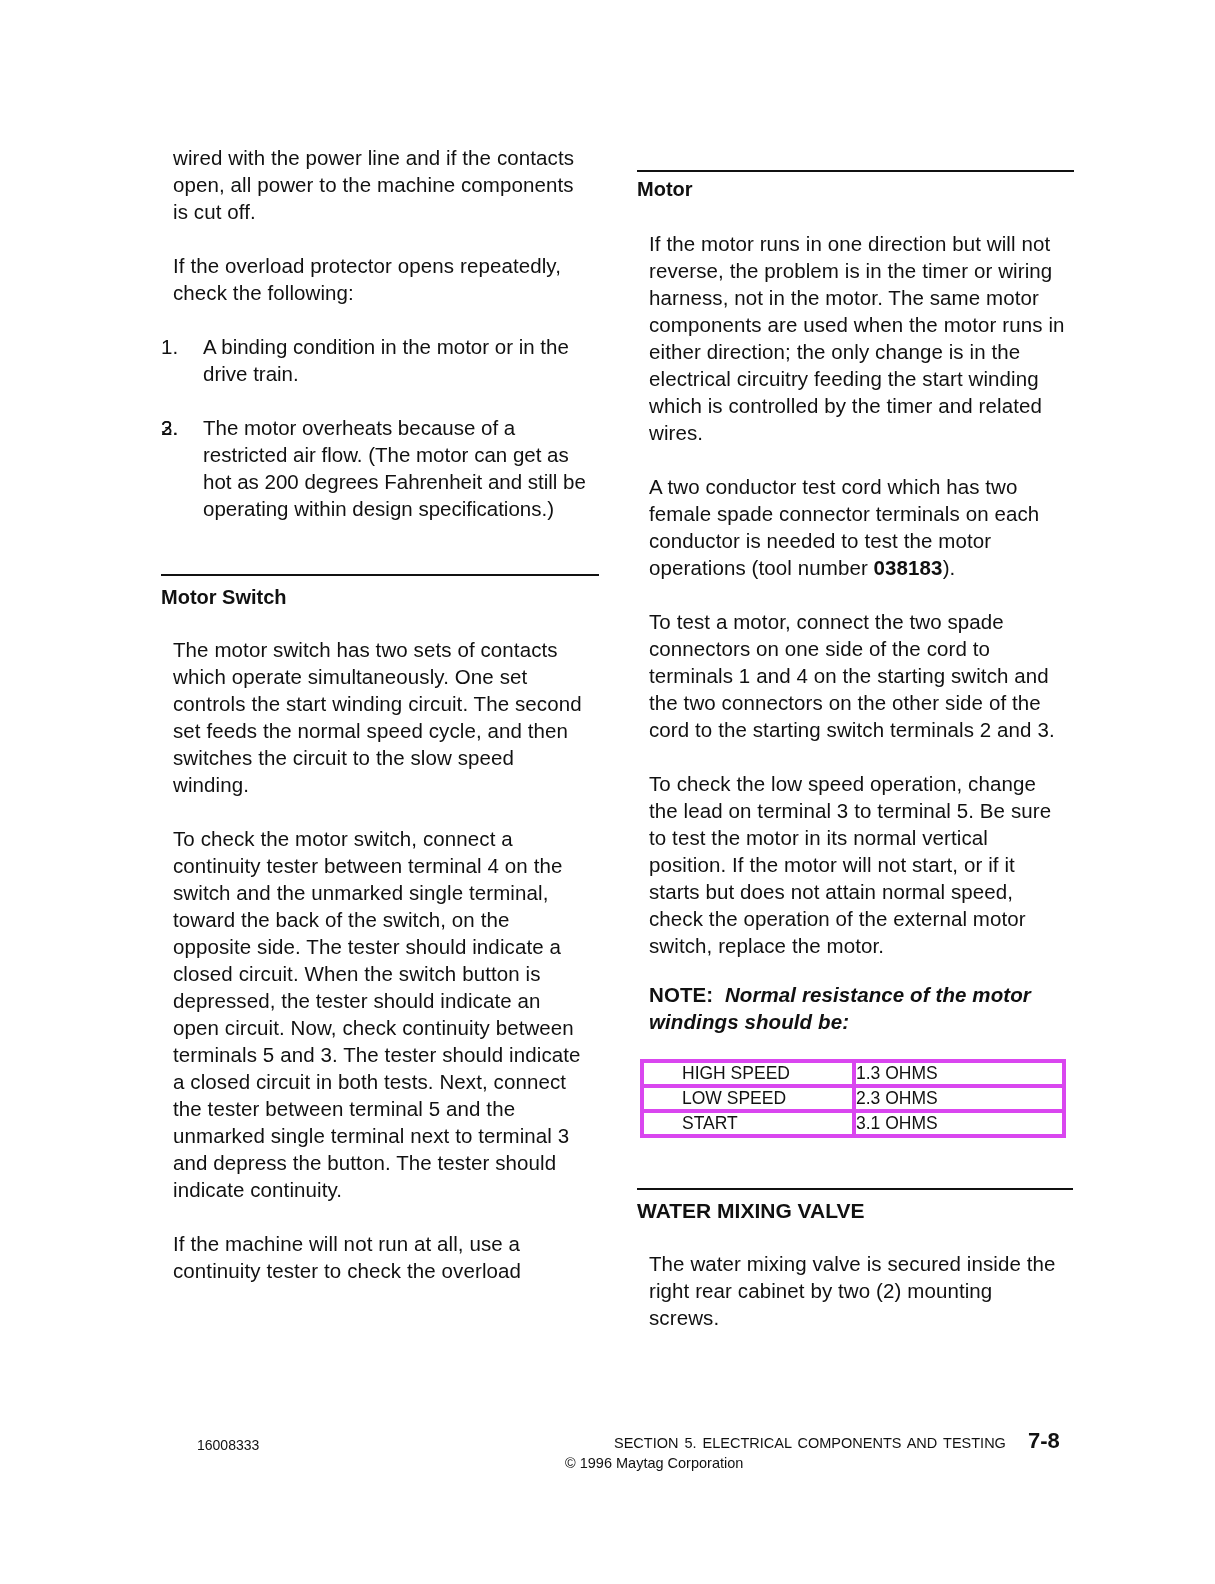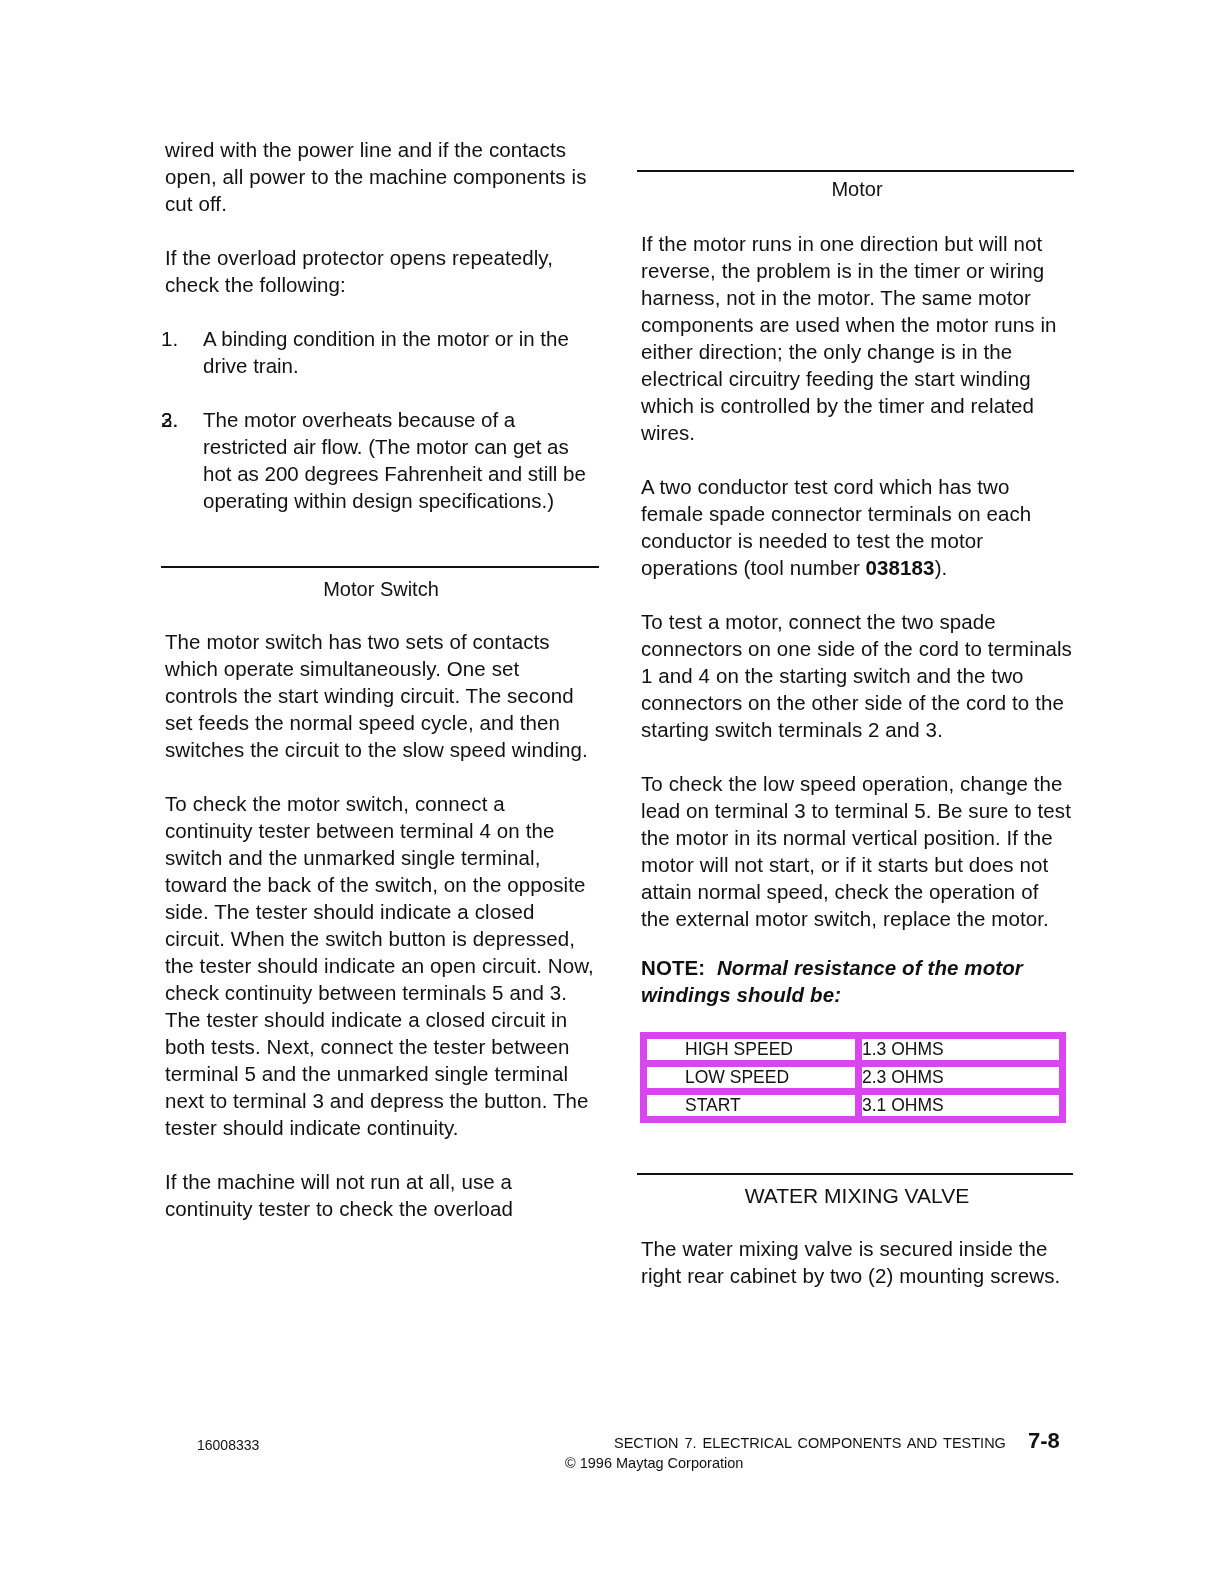--- a/index.html
+++ b/index.html
@@ -4,31 +4,31 @@
 <style>
   html, body { margin: 0; padding: 0; background: #ffffff; }
   body {
     width: 1215px; height: 1584px; position: relative; overflow: hidden;
     font-family: "Liberation Sans", "DejaVu Sans", sans-serif;
     color: #111111;
   }
   .col { position: absolute; top: 132px; }
   .col-left { left: 161px; width: 440px; }
   .col-right { left: 637px; width: 440px; }
-  p { margin: 4px; font-size: 20.5px; line-height: 27px; letter-spacing: 0.1px; }
+  p { margin: 12px; font-size: 20.5px; line-height: 27px; letter-spacing: 0.1px; }
   .gap { margin-top: 27px; }
   ol.items { list-style: none; margin: 27px 0 0 0; padding: 0; }
   ol.items li { position: relative; padding-left: 42px; font-size: 20.5px; line-height: 27px; margin-bottom: 27px; }
   ol.items li .num { position: absolute; left: 0; top: 0; }
   .rule { border-top: 2.5px solid #111; }
-  h3.sec { margin: 0; font-size: 20px; font-weight: normal; line-height: 26px; text-align: center; }
+  h3.sec { margin: 0; font-size: 20px; font-weight: bold; line-height: 26px; }
   .note { font-size: 20.5px; line-height: 27px; font-weight: bold; }
   .note .it { font-style: italic; }
   table.ohms { border-collapse: collapse; width: 426px; margin-left: 3px; }
-  table.ohms td { border: 7px solid #d946ef; font-size: 17.5px; line-height: 21px; padding: 0; }
+  table.ohms td { border: 4px solid #d946ef; font-size: 17.5px; line-height: 21px; padding: 0; }
   table.ohms td.k { padding-left: 38px; width: 170px; }
   table.ohms td.v { text-align: left; }
   .footer-left { position: absolute; left: 161px; top: 1437px; font-size: 14px; margin-left: 36px; }
   .footer-mid { position: absolute; left: 614px; top: 1435px; font-size: 14.5px; word-spacing: 2px; }
   .footer-page { position: absolute; left: 1028px; top: 1428px; font-size: 22px; font-weight: bold; }
   .footer-copy { position: absolute; left: 565px; top: 1455px; font-size: 14.5px; }
   b { font-weight: bold; }
 </style>
 </head>
 <body>
@@ -85,15 +85,15 @@
     </tr>
   </tbody>
     </table>
   <div style="height:50px"></div>
   <div class="rule" style="width:436px"></div>
   <h3 class="sec" style="margin-top:8px;font-size:21px">WATER MIXING VALVE</h3>
   <p class="gap" style="margin-top:26px">The water mixing valve is secured inside the right rear cabinet by two (2) mounting screws.</p>
 </div>
 
 <div class="footer-left">16008333</div>
-<div class="footer-mid">SECTION 7.  ELECTRICAL COMPONENTS AND TESTING</div>
+<div class="footer-mid">SECTION 5.  ELECTRICAL COMPONENTS AND TESTING</div>
 <div class="footer-page">7-8</div>
 <div class="footer-copy">© 1996 Maytag Corporation</div>
 
 </body></html>

